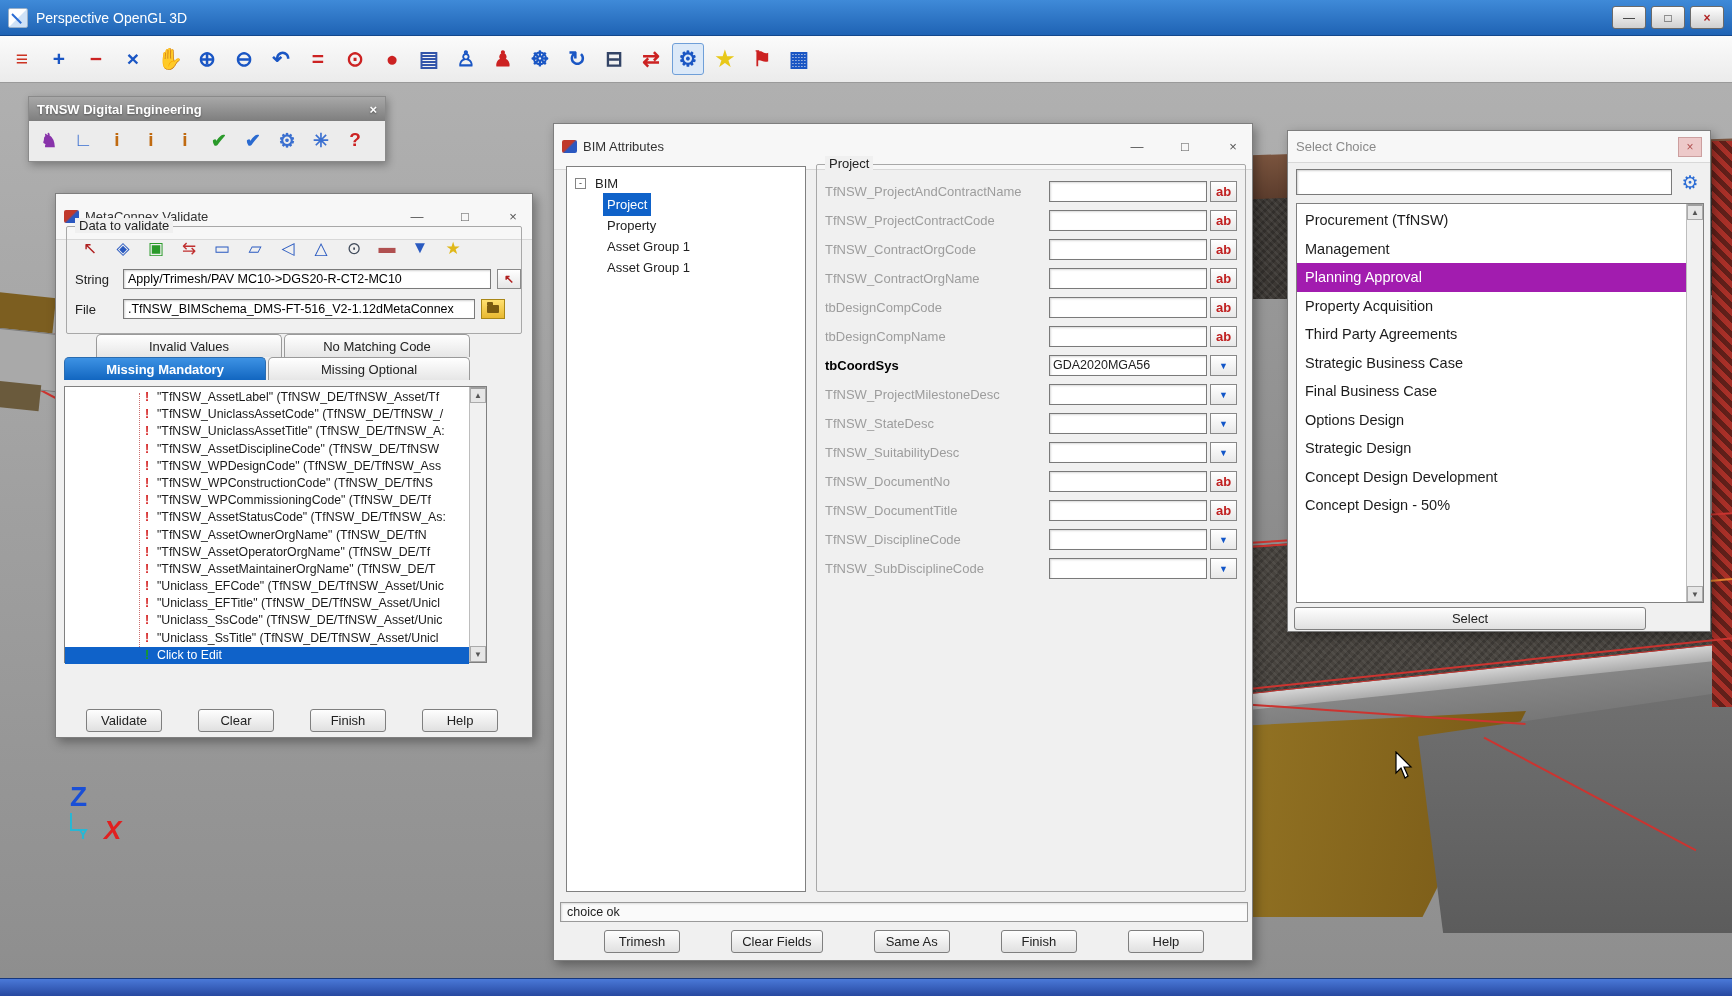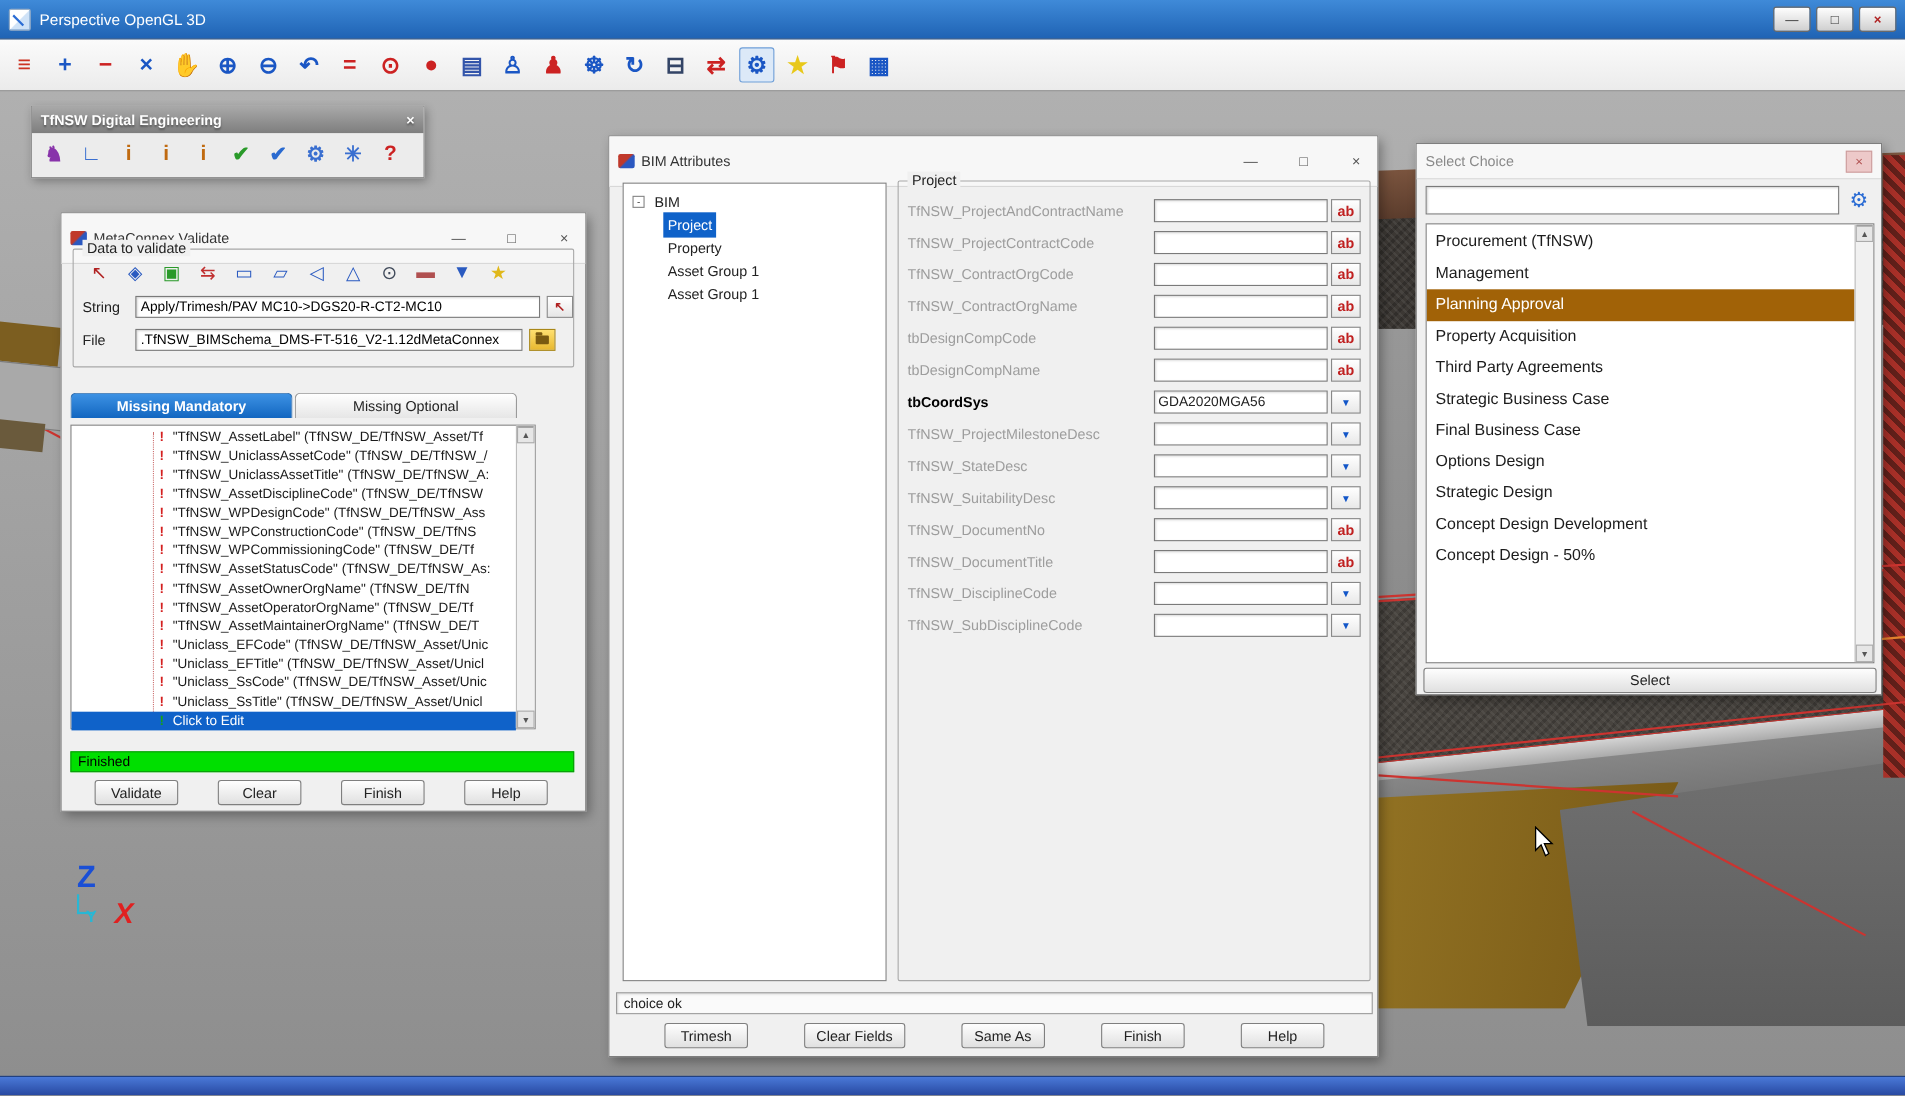--- a/index.html
+++ b/index.html
@@ -182,22 +182,22 @@
   .sc-close { margin-left:auto; width:24px; height:20px; background:#edc9c9; border:1px solid #cc9f9f;
     color:#b05050; display:flex; align-items:center; justify-content:center; font-size:12px; }
   #sc-search-row { position:absolute; left:8px; top:38px; width:408px; display:flex; gap:4px; }
   #sc-search { flex:1; height:26px; }
   #sc-gear { width:28px; height:26px; display:flex; align-items:center; justify-content:center;
     color:#2b6cd4; font-size:19px; }
   #sc-list { position:absolute; left:8px; top:72px; width:408px; height:400px; background:#fff;
     border:1px solid #808080; overflow:hidden; }
   #sc-items { position:absolute; left:0; top:2px; right:17px; }
   .sc-item { height:28.5px; line-height:28.5px; padding-left:8px; font-size:14.5px; color:#1c1c1c; white-space:nowrap; }
-  .sc-item.selected { background:#a16207; color:#fff; }
-  #sc-select-btn { position:absolute; left:6px; top:476px; width:412px; height:23px; }
+  .sc-item.selected { background:#a21caf; color:#fff; }
+  #sc-select-btn { position:absolute; left:6px; top:476px; width:352px; height:23px; }
 </style>
 </head>
 <body>
 
 <div id="stage">
 
   <div class="app-titlebar">
     <div class="app-icon"></div>
     <span class="app-title">Perspective OpenGL 3D</span>
     <div class="win-controls">
@@ -410,20 +410,28 @@
         <div class="mini-btn pick">↖</div>
       </div>
       <div id="mc-file-row" class="mc-row-line">
         <span class="mc-lbl">File</span>
         <input id="file-input" class="sunken-input" value=".TfNSW_BIMSchema_DMS-FT-516_V2-1.12dMetaConnex" style="">
         <div class="mini-btn folder">
             <div class="folder-shape"></div>
           </div>
       </div>
     </div>
+    <div id="mc-tabs1" class="mc-tab-row">
+      <div class="tab">
+          <span>Invalid Values</span>
+        </div>
+        <div class="tab">
+          <span>No Matching Code</span>
+        </div>
+    </div>
     <div id="mc-tabs2" class="mc-tab-row">
       <div class="tab selected">
           <span>Missing Mandatory</span>
         </div>
         <div class="tab">
           <span>Missing Optional</span>
         </div>
     </div>
     <div id="mc-list">
       <div class="mc-treeline"></div>
@@ -492,21 +500,20 @@
             <span class="bang">!</span>
             <span class="txt">Click to Edit</span>
           </div>
       </div>
       <div class="scrollbar">
         <div class="sb-btn sb-up">▲</div>
         <div class="sb-thumb"></div>
         <div class="sb-btn sb-down">▼</div>
       </div>
     </div>
-    <div id="mc-status">Finished</div>
     <div id="mc-buttons">
       <div class="btn">
           <span>Validate</span>
         </div>
         <div class="btn">
           <span>Clear</span>
         </div>
         <div class="btn">
           <span>Finish</span>
         </div>

